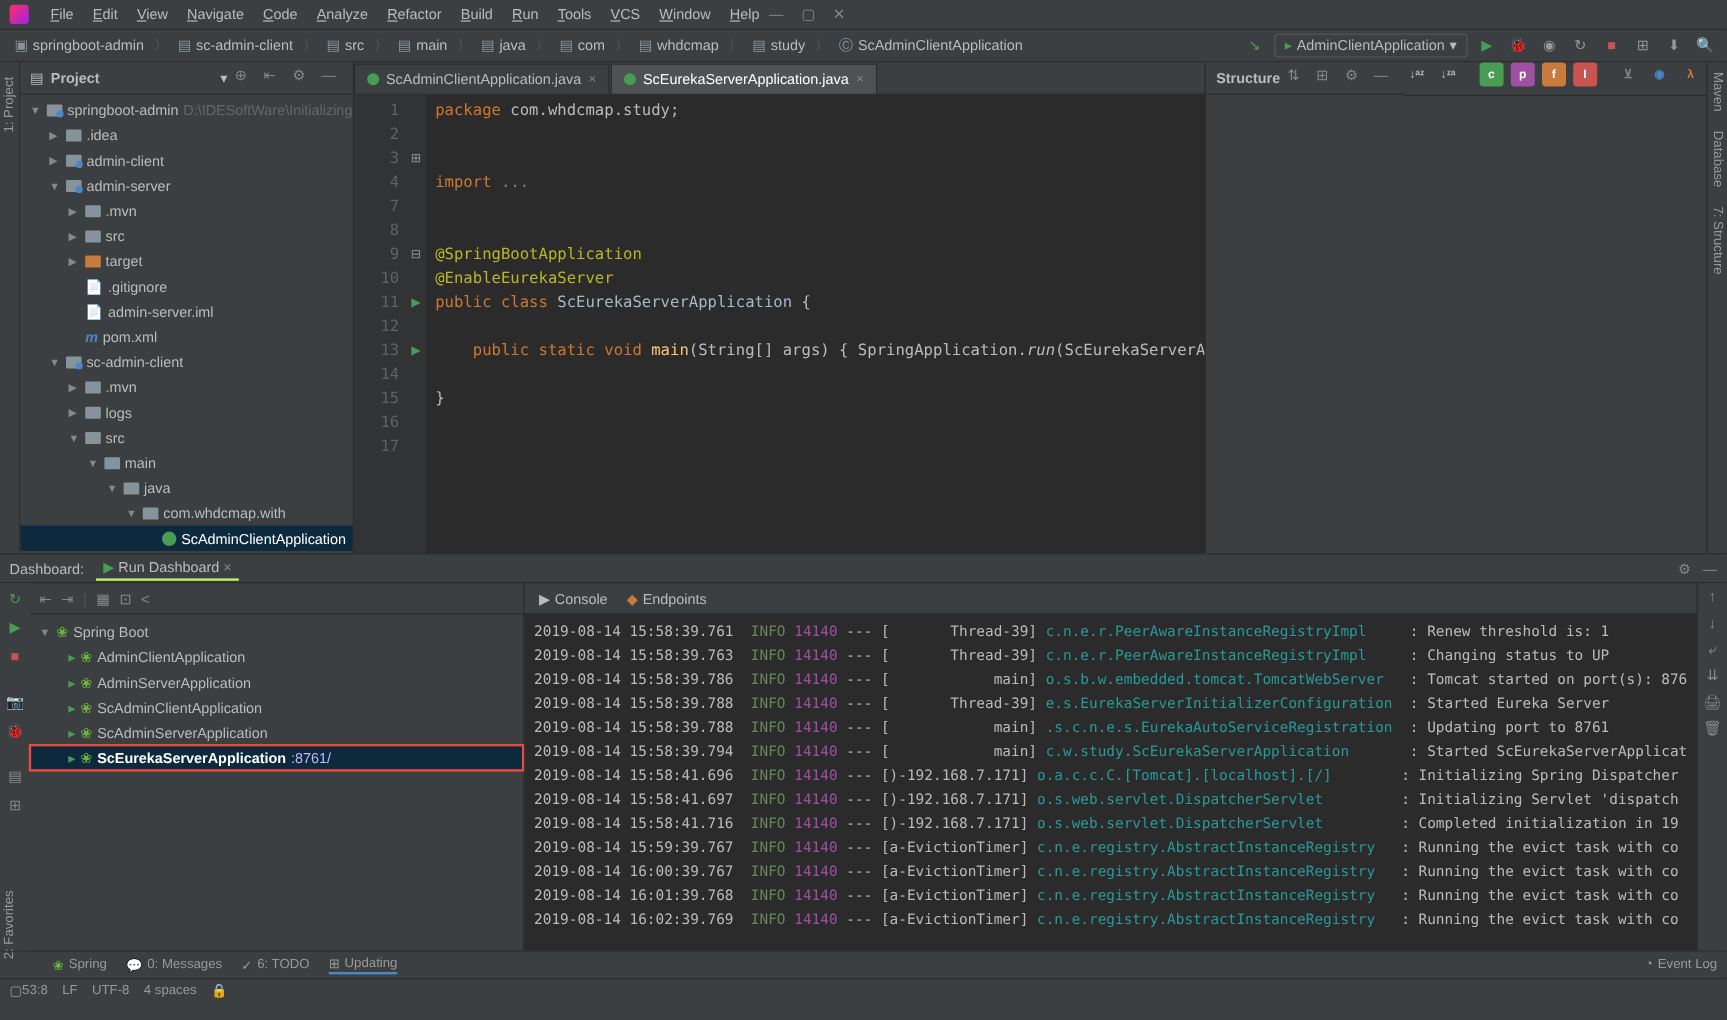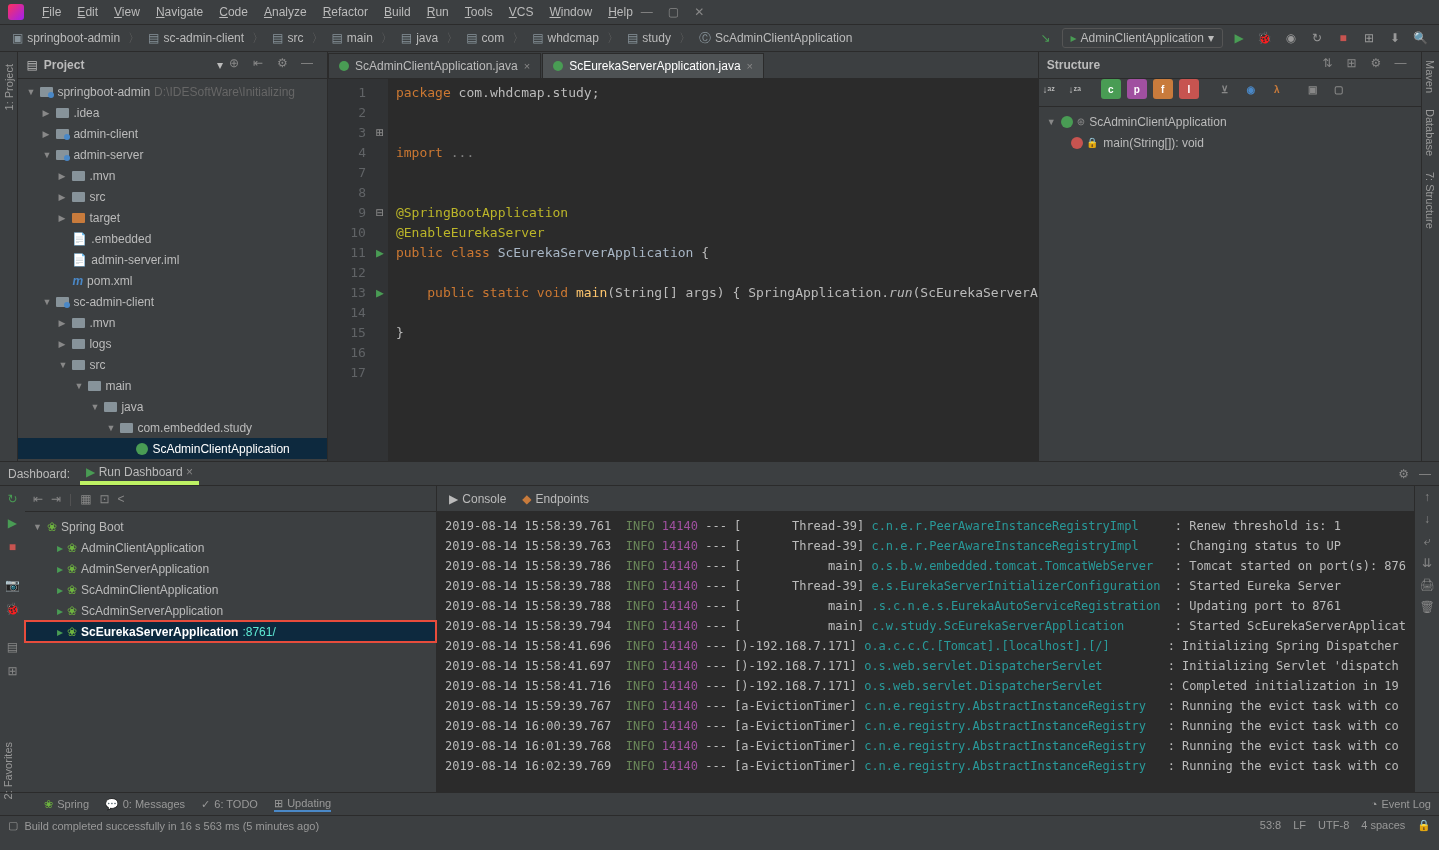--- a/index.html
+++ b/index.html
@@ -40,39 +40,39 @@
 .tab-close { color: #888; font-size: 11px; }
 .editor-body { flex: 1; display: flex; font-family: 'Consolas', monospace; font-size: 13px; }
 .gutter { width: 44px; background: #313335; text-align: right; padding: 4px 6px 0 0; color: #606366; line-height: 20px; position: relative; }
 .gutter-marks { width: 16px; background: #313335; padding-top: 4px; line-height: 20px; text-align: center; }
 .code { flex: 1; padding: 4px 0 0 8px; line-height: 20px; white-space: pre; background: #2b2b2b; overflow: hidden; }
 .kw { color: #cc7832; }
 .ann { color: #bbb529; }
 .cls { color: #a9b7c6; }
 .mtd { color: #ffc66d; }
 .cm { color: #808080; }
-.structure-panel { width: 418px; background: #3c3f41; border-left: 1px solid #2b2b2b; display: flex; flex-direction: column; }
+.structure-panel { width: 418px; background: #3c3f41; border-left: 1px solid #2b2b2b; display: flex; flex-direction: row; }
 .right-gutter { width: 20px; background: #3c3f41; border-left: 1px solid #2b2b2b; }
 .struct-toolbar { height: 28px; display: flex; align-items: flex-start; gap: 6px; padding: 0 0; border-bottom: 1px solid #2b2b2b; }
 .struct-btn { width: 20px; height: 20px; border-radius: 3px; display: flex; align-items: center; justify-content: center; font-size: 10px; font-weight: bold; }
 .struct-tree { padding: 4px; }
 .services-panel { height: 331px; border-top: 1px solid #2b2b2b; display: flex; flex-direction: column; background: #3c3f41; }
 .svc-header { height: 24px; display: flex; align-items: center; padding: 0 8px; border-bottom: 1px solid #2b2b2b; gap: 10px; }
 .svc-title { color: #bbb; }
-.svc-tab { color: #bbb; padding: 2px 6px; border-bottom: 4px solid #bef264; }
+.svc-tab { color: #bbb; padding: 2px 6px; border-bottom: 2px solid #bef264; }
 .svc-body { flex: 1; display: flex; }
 .svc-left-tools { width: 26px; background: #3c3f41; display: flex; flex-direction: column; align-items: center; padding-top: 4px; gap: 6px; }
 .svc-tool { width: 18px; height: 18px; color: #888; display:flex;align-items:center;justify-content:center; }
 .svc-tree-area { width: 430px; border-right: 1px solid #2b2b2b; display: flex; flex-direction: column; }
 .svc-tree-toolbar { height: 26px; display: flex; align-items: center; gap: 8px; padding: 0 8px; border-bottom: 1px solid #2b2b2b; color: #888; }
 .svc-tree { flex: 1; padding: 4px 0; }
 .svc-row { display: flex; align-items: center; height: 21px; padding-left: 8px; gap: 4px; }
 .svc-row.selected { background: #0d293e; }
 .svc-row.highlighted { outline: 2px solid #e74c3c; outline-offset: -1px; }
-.svc-link { color: #5eead4; }
+.svc-link { color: #c4b5fd; }
 .console-area { flex: 1; display: flex; flex-direction: column; }
 .console-right-tools { width: 26px; background: #3c3f41; border-left: 1px solid #2b2b2b; display: flex; flex-direction: column; align-items: center; padding-top: 4px; gap: 8px; color: #888; }
 .console-tabs { height: 26px; display: flex; align-items: center; gap: 16px; padding: 0 12px; border-bottom: 1px solid #2b2b2b; }
 .console-tab { display: flex; align-items: center; gap: 4px; color: #bbb; }
 .console-output { flex: 1; background: #2b2b2b; font-family: 'Consolas', monospace; font-size: 12px; padding: 4px 8px; line-height: 20px; overflow: hidden; white-space: pre; }
 .log-info { color: #6a8759; }
 .log-pid { color: #a050a0; }
 .log-cls { color: #299999; }
 .bottom-bar { height: 23px; background: #3c3f41; border-top: 1px solid #2b2b2b; display: flex; align-items: center; padding: 0 8px; gap: 16px; font-size: 11px; }
 .bottom-item { display: flex; align-items: center; gap: 4px; color: #999; }
@@ -198,21 +198,21 @@
           <span class="tree-label">src</span>
         </div>
         <div class="tree-row" style="padding-left: 40px;">
           <span class="tree-arrow">▶</span>
           <span class="folder-icon orange"></span>
           <span class="tree-label">target</span>
         </div>
         <div class="tree-row" style="padding-left: 40px;">
           <span class="tree-arrow"></span>
           <span style="color:#888">📄</span>
-          <span class="tree-label">.embedded</span>
+          <span class="tree-label">.gitignore</span>
         </div>
         <div class="tree-row" style="padding-left: 40px;">
           <span class="tree-arrow"></span>
           <span style="color:#888">📄</span>
           <span class="tree-label">admin-server.iml</span>
         </div>
         <div class="tree-row" style="padding-left: 40px;">
           <span class="tree-arrow"></span>
           <span style="color:#4a88c7;font-weight:bold;font-style:italic">m</span>
           <span class="tree-label">pom.xml</span>
@@ -243,21 +243,21 @@
           <span class="tree-label">main</span>
         </div>
         <div class="tree-row" style="padding-left: 72px;">
           <span class="tree-arrow">▼</span>
           <span class="folder-icon"></span>
           <span class="tree-label">java</span>
         </div>
         <div class="tree-row" style="padding-left: 88px;">
           <span class="tree-arrow">▼</span>
           <span class="folder-icon"></span>
-          <span class="tree-label">com.embedded.study</span>
+          <span class="tree-label">com.whdcmap.with</span>
         </div>
         <div class="tree-row selected" style="padding-left: 104px;">
           <span class="tree-arrow"></span>
           <span class="circ" style="background:#499c54"></span>
           <span class="tree-label">ScAdminClientApplication</span>
         </div>
       </div>
   </div>
 
   <div class="editor-area">
@@ -474,21 +474,20 @@
     </span>
   <span style="flex:1"></span>
   <span class="bottom-item">
       <span>◔</span> 
       <span>Event Log</span>
     </span>
 </div>
 
 <div class="status-bar">
   <span>▢</span>
-  <span class="status-left" style="margin-left:6px">Build completed successfully in 16 s 563 ms (5 minutes ago)</span>
   <div class="status-right">
     <span>53:8</span>
     <span>LF</span>
     <span>UTF-8</span>
     <span>4 spaces</span>
     <span>🔒</span>
   </div>
 </div>
 
 <div style="position:absolute;left:0;top:461px;width:20px;bottom:43px;">

